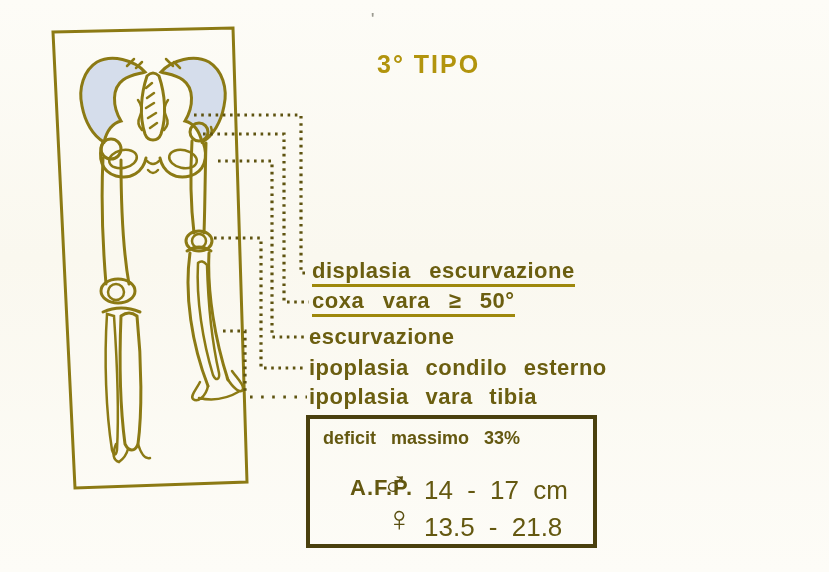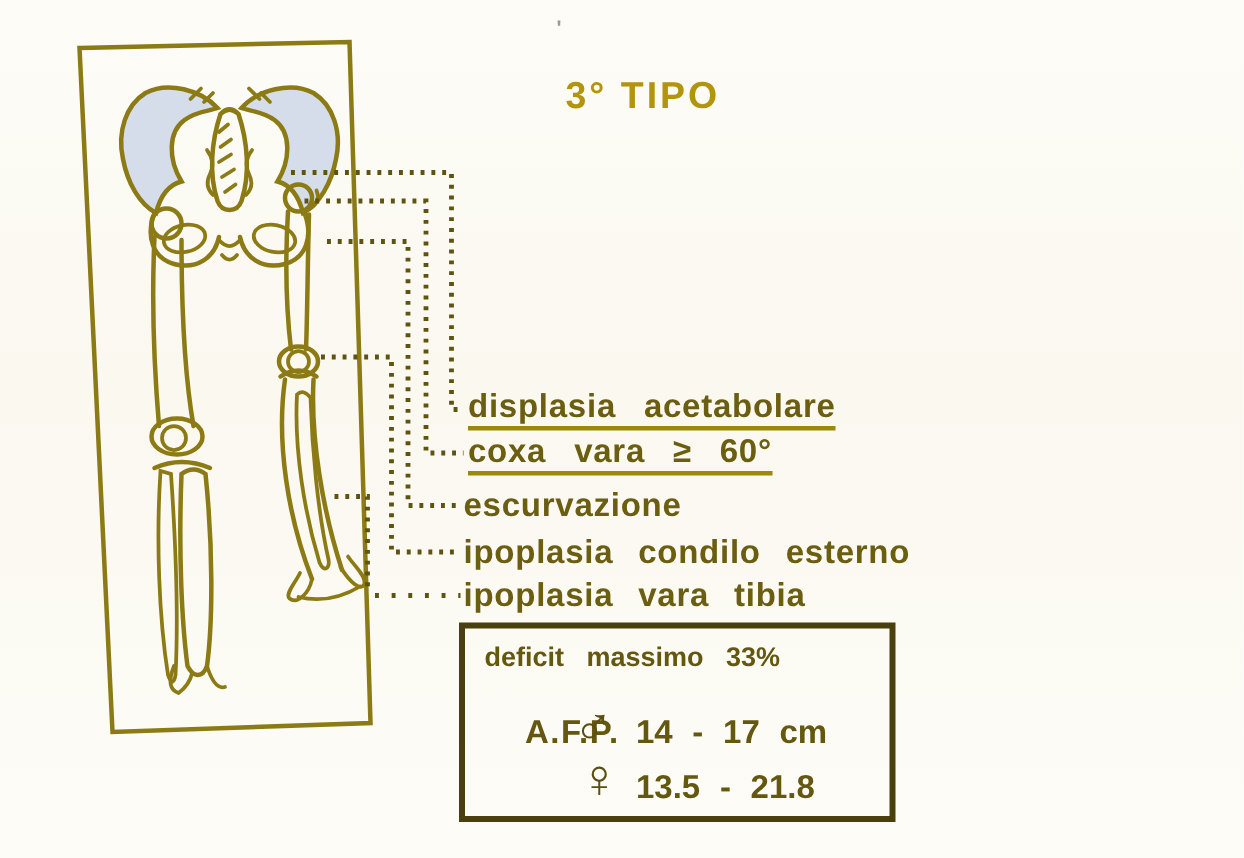--- a/index.html
+++ b/index.html
@@ -47,21 +47,21 @@
     position:absolute;left:12px;top:56px;
     font-size:22px;font-weight:bold;color:#645810;letter-spacing:1px;margin-left:28px;
   }
   .infobox .sym{
     position:absolute;font-size:36px;font-weight:bold;color:#5a4f10;line-height:36px;
   }
   .infobox .sym.male{left:72px;top:46px;}
   .infobox .sym.female{left:76px;top:82px;}
   .infobox .range{
     position:absolute;left:114px;
-    font-size:22px;font-weight:bold;color:#645810;word-spacing:7px;white-space:nowrap;
+    font-size:26px;font-weight:normal;color:#645810;word-spacing:7px;white-space:nowrap;
   }
   .infobox .range.male{top:56px;}
   .infobox .range.female{top:93px;}
 </style>
 </head>
 <body>
 
 <div class="canvas">
 
   <svg class="diagram" width="829" height="572" viewBox="0 0 829 572">
@@ -128,22 +128,22 @@
       <path d="M 214,238 H 261 V 368 H 305"></path>
       <path d="M 223,331 H 245 V 392"></path>
       <path d="M 250,397 H 307" stroke-dasharray="2.6 8.5"></path>
     </g>
   </svg>
 
   <div class="stray">'</div>
 
   <div class="title">3° TIPO</div>
 
-  <div class="lbl lbl0 underlined">displasia acetabolare</div>
-  <div class="lbl lbl1 underlined">coxa vara ≥ 60°</div>
+  <div class="lbl lbl0 underlined">displasia escurvazione</div>
+  <div class="lbl lbl1 underlined">coxa vara ≥ 50°</div>
   <div class="lbl lbl3">ipoplasia condilo esterno</div>
   <div class="lbl lbl2">escurvazione</div>
   <div class="lbl lbl4">ipoplasia vara tibia</div>
 
   <div class="infobox">
     <div class="deficit">deficit massimo 33%</div>
     <div class="afp">A.F.P.</div>
     <div class="sym male">♂</div>
     <div class="range male">14 - 17 cm</div>
     <div class="sym female">♀</div>

